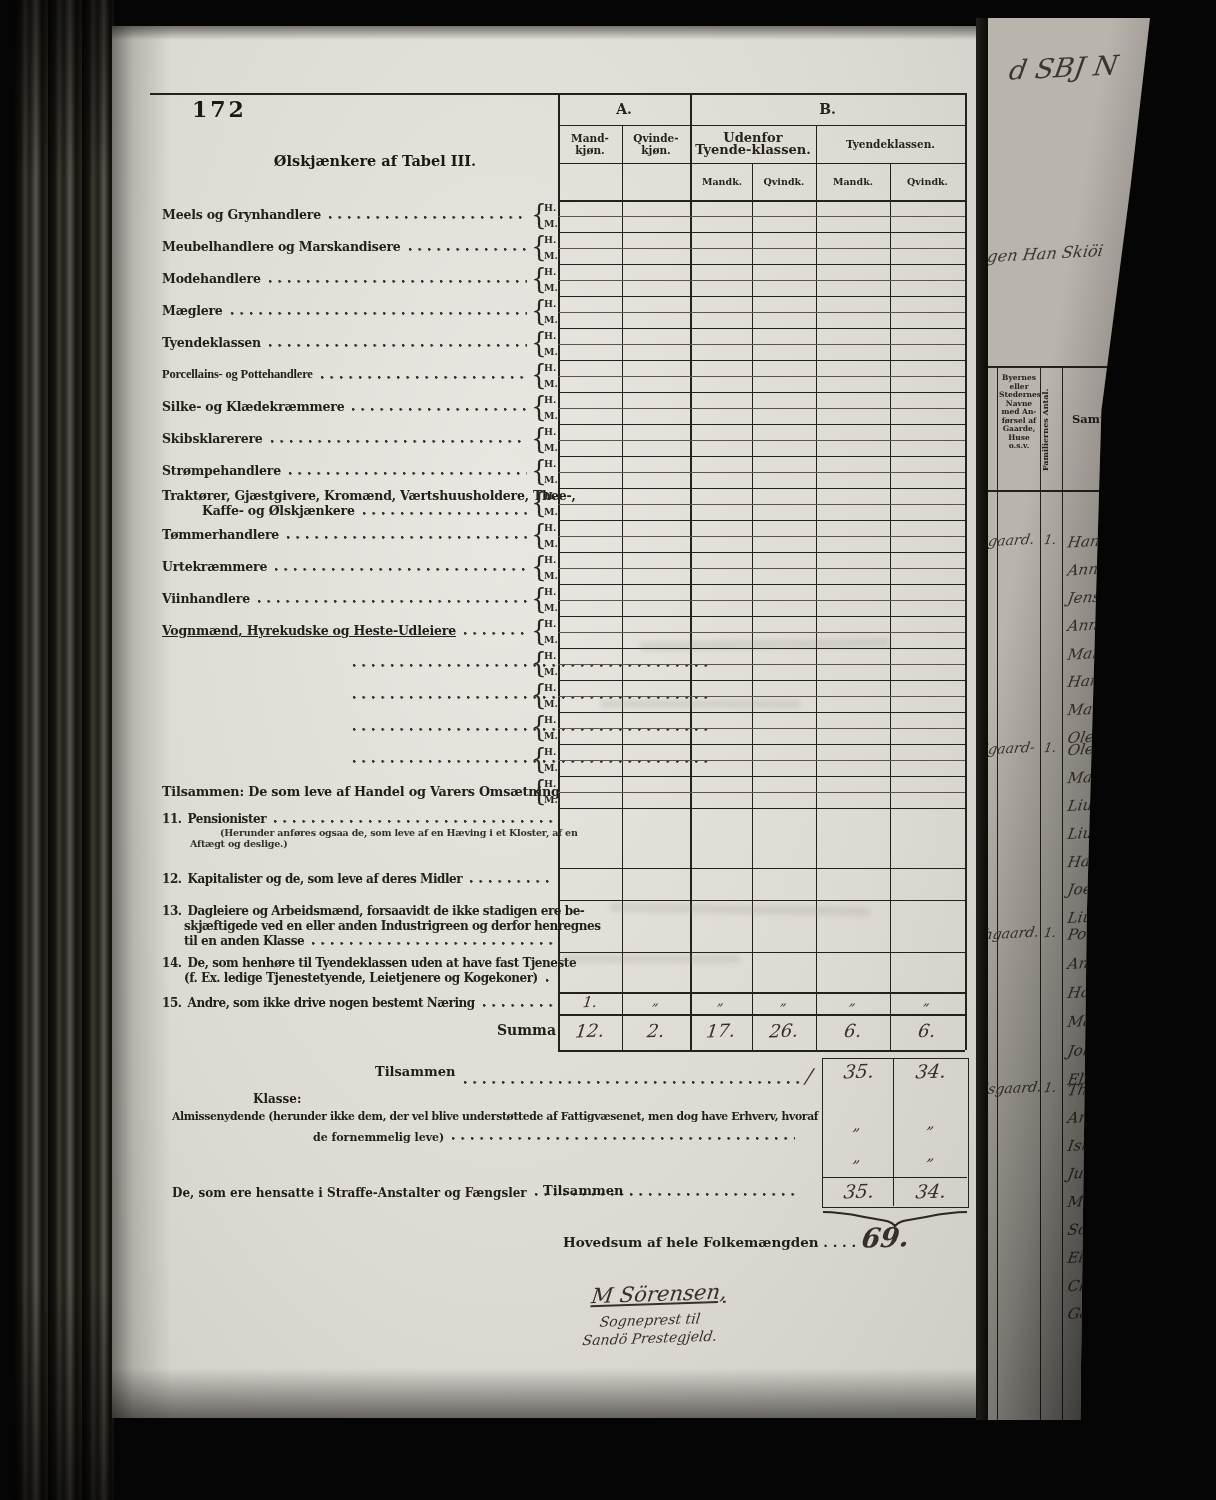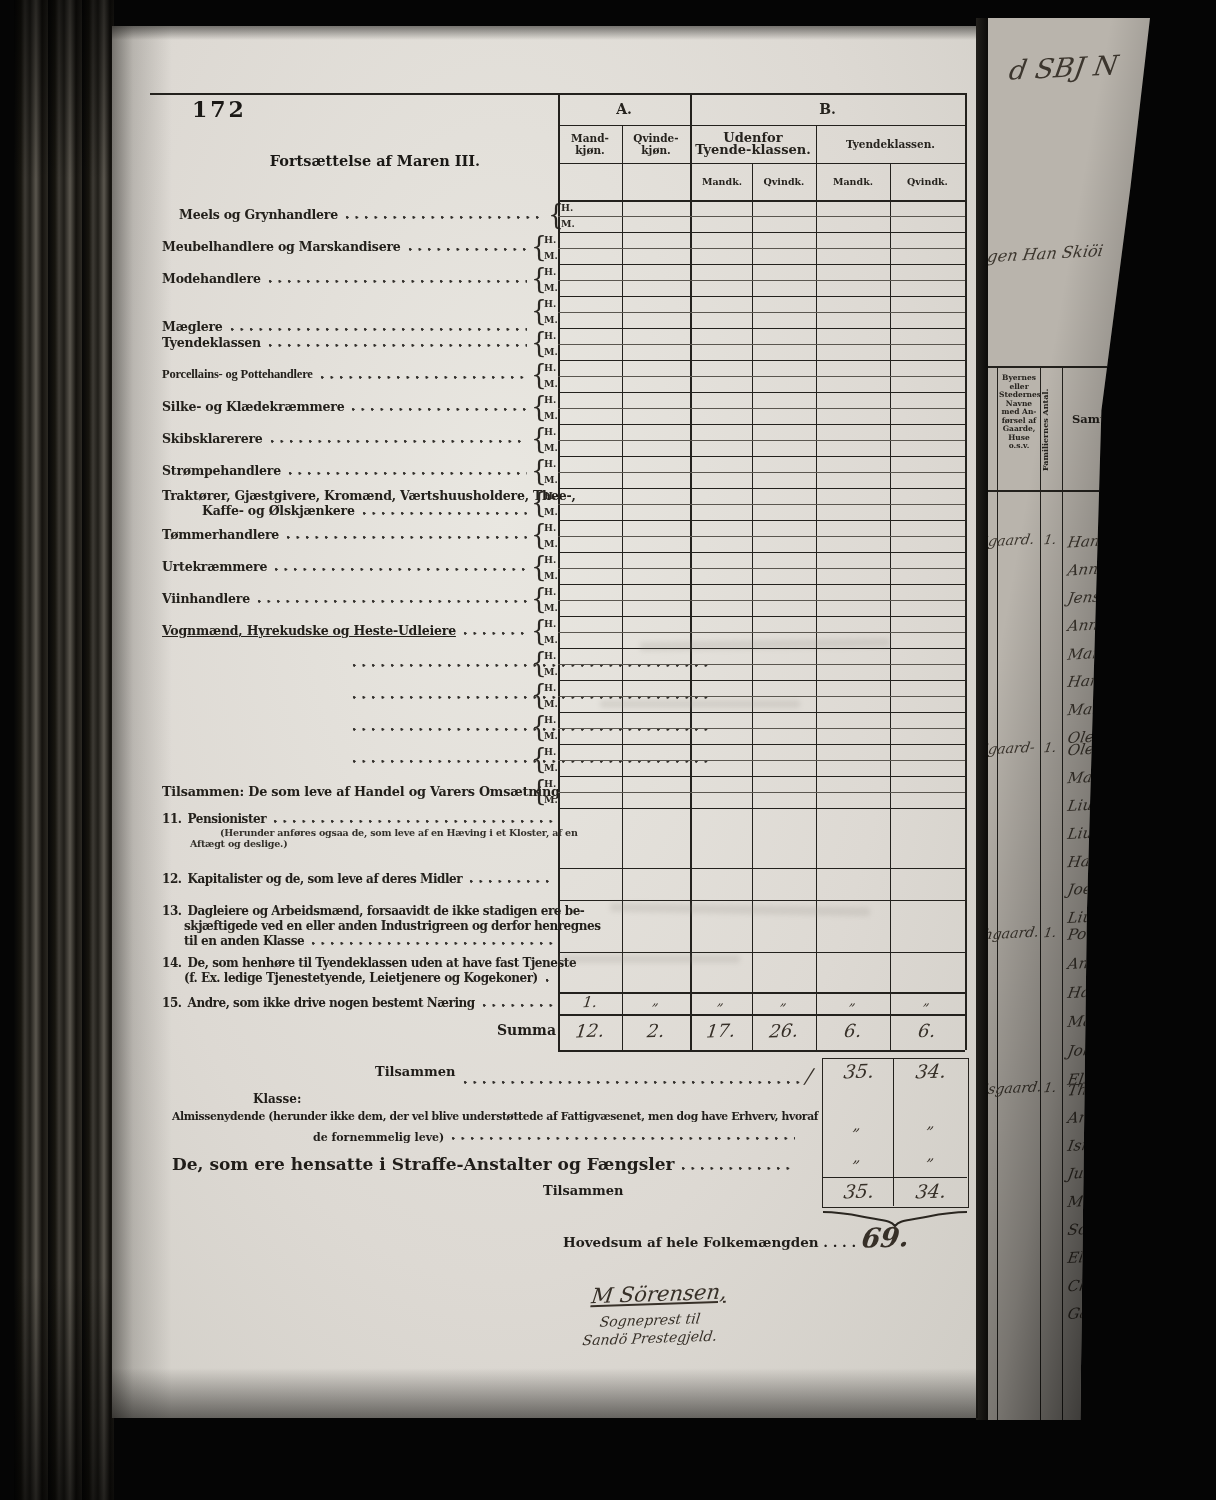--- a/index.html
+++ b/index.html
@@ -52,35 +52,35 @@
 
 <div id="scan">
   <div class="abs" id="binding"></div>
   <div class="abs" id="binding-shade"></div>
 
   <div class="abs" id="page"></div>
   <div class="abs" id="page-edge-l"></div>
   <div class="abs" id="page-edge-t"></div>
 
   <div class="abs pageno" style="left:192px;top:96px;text-align:center;">172</div>
-  <div class="abs title" style="left:230px;top:152px;width:290px;text-align:center;">Fortsættelse af Maren III.</div>
+  <div class="abs title" style="left:230px;top:152px;width:290px;text-align:center;">Ølskjænkere af Tabel III.</div>
 
   <div class="abs hdr" style="left:558px;top:95px;width:132px;height:28px;font-size:14px;">A.</div>
   <div class="abs hdr" style="left:690px;top:95px;width:275px;height:28px;font-size:14px;">B.</div>
   <div class="abs hdr" style="left:560px;top:127px;width:60px;height:34px;font-size:10.5px;line-height:12px;">Mand-kjøn.</div>
   <div class="abs hdr" style="left:624px;top:127px;width:64px;height:34px;font-size:10.5px;line-height:12px;">Qvinde-kjøn.</div>
   <div class="abs hdr" style="left:694px;top:127px;width:118px;height:34px;font-size:13px;line-height:12px;">Udenfor Tyende-klassen.</div>
   <div class="abs hdr" style="left:818px;top:127px;width:145px;height:34px;font-size:10.5px;">Tyendeklassen.</div>
   <div class="abs hdr" style="left:692px;top:166px;width:60px;height:30px;font-size:9.5px;">Mandk.</div>
   <div class="abs hdr" style="left:754px;top:166px;width:60px;height:30px;font-size:9.5px;">Qvindk.</div>
   <div class="abs hdr" style="left:818px;top:166px;width:70px;height:30px;font-size:9.5px;">Mandk.</div>
   <div class="abs hdr" style="left:892px;top:166px;width:71px;height:30px;font-size:9.5px;">Qvindk.</div>
 
   <div class="abs" id="occ" style="left:0;top:0;">
-      <div style="position: absolute; left: 162px; top: 200px; width: 400px; height: 32px; margin-left: 17px;">
+      <div style="position: absolute; left: 162px; top: 200px; width: 400px; height: 32px;">
         <div class="occ-line" style="position: absolute; left: 0px; top: 7px; width: 368px; display: flex;">
           <span>Meels og Grynhandlere</span>
           <div class="leader"></div>
         </div>
         <div class="brace" style="position: absolute; left: 369px; top: -1px;">{</div>
         <div class="hm" style="position: absolute; left: 382px; top: 0px;">
           <div>H.</div>
           <div>M.</div>
         </div>
       </div>
@@ -100,21 +100,21 @@
           <span>Modehandlere</span>
           <div class="leader"></div>
         </div>
         <div class="brace" style="position: absolute; left: 369px; top: -1px;">{</div>
         <div class="hm" style="position: absolute; left: 382px; top: 0px;">
           <div>H.</div>
           <div>M.</div>
         </div>
       </div>
       <div style="position: absolute; left: 162px; top: 296px; width: 400px; height: 32px;">
-        <div class="occ-line" style="position: absolute; left: 0px; top: 7px; width: 368px; display: flex; margin-top: 16px;">
+        <div class="occ-line" style="position: absolute; left: 0px; top: 7px; width: 368px; display: flex;">
           <span>Mæglere</span>
           <div class="leader"></div>
         </div>
         <div class="brace" style="position: absolute; left: 369px; top: -1px;">{</div>
         <div class="hm" style="position: absolute; left: 382px; top: 0px;">
           <div>H.</div>
           <div>M.</div>
         </div>
       </div>
       <div style="position: absolute; left: 162px; top: 328px; width: 400px; height: 32px;">
@@ -417,21 +417,21 @@
   <div class="abs hw" style="left:838px;top:1180px;width:42px;text-align:center;font-size:19px;">35.</div>
   <div class="abs hw" style="left:910px;top:1180px;width:42px;text-align:center;font-size:19px;">34.</div>
 
   <div class="abs fr" style="left:253px;top:1092px;font-size:12px;">Klasse:</div>
   <div class="abs fr" style="left:172px;top:1110px;width:525px;font-size:10.8px;letter-spacing:-0.35px;white-space:nowrap;">Almissenydende (herunder ikke dem, der vel blive understøttede af Fattigvæsenet, men dog have Erhverv, hvoraf</div>
   <div class="abs" style="left:313px;top:1131px;width:485px;display:flex;">
     <span class="fr" style="font-size:11px;">de fornemmelig leve)</span>
     <span class="leader"></span>
   </div>
   <div class="abs" style="left:172px;top:1154px;width:626px;display:flex;">
-    <span class="fr" style="font-size:17px;white-space:nowrap;">De, som ere hensatte i Straffe-Anstalter og Fængsler</span>
+    <span class="fr" style="font-size:12px;white-space:nowrap;margin-top:32px;">De, som ere hensatte i Straffe-Anstalter og Fængsler</span>
     <span class="leader"></span>
   </div>
   <div class="abs fr" style="left:543px;top:1183px;width:270px;text-align:left;font-size:13px;">Tilsammen</div>
 
   <svg class="abs" style="left:820px;top:1208px;" width="150" height="22">
     <path d="M3,4 C22,4 34,7 50,10 C64,13 70,12 75,18 C80,12 86,13 100,10 C116,7 128,4 147,4" fill="none" stroke="#2a2620" stroke-width="2"></path>
   </svg>
   <div class="abs hw" style="left:862px;top:1222px;font-size:27px;font-weight:bold;">69.</div>
   <div class="abs fr" style="left:563px;top:1234px;font-size:13.5px;">Hovedsum af hele Folkemængden . . . .</div>
 

